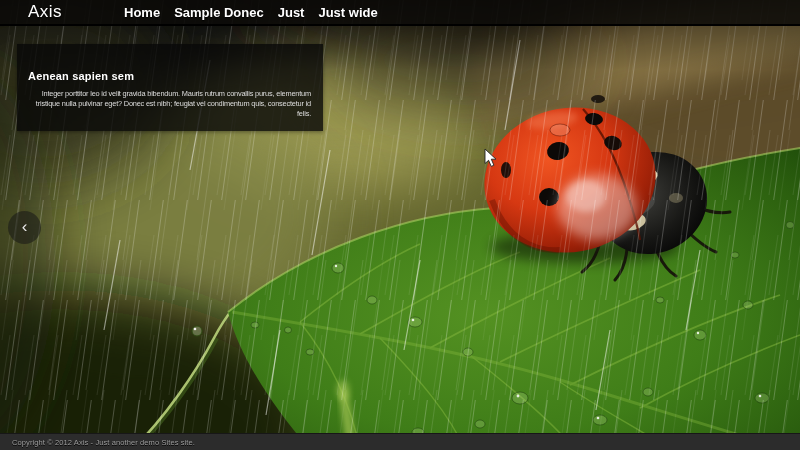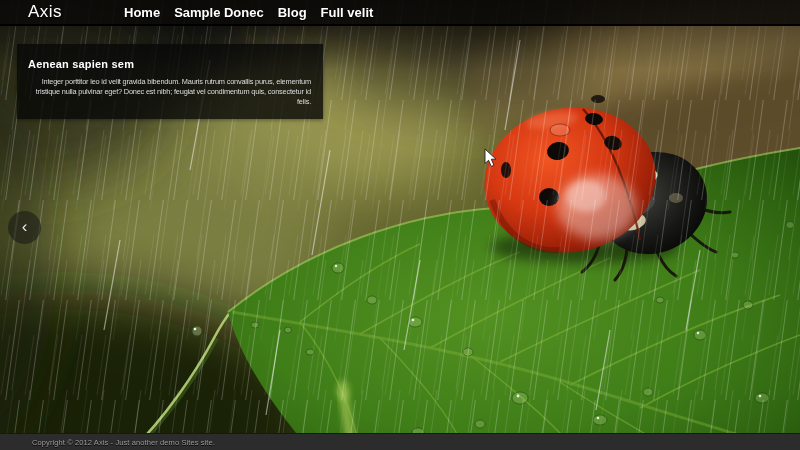--- a/index.html
+++ b/index.html
@@ -30,21 +30,21 @@
     text-shadow:0 1px 1px #000;white-space:nowrap;cursor:pointer;
   }
 
   
   .caption{
     position:absolute;left:17px;top:44px;width:306px;z-index:20;
     background:rgba(8,8,8,0.8);padding:10px 12px 11px 11px;
     box-shadow:0 1px 4px rgba(0,0,0,.4);
   }
   .caption h2{
-    margin:4px 0 7px 0;color:#fff;font-size:11px;font-weight:700;
+    margin:16px 0 7px 0;color:#fff;font-size:11px;font-weight:700;
     letter-spacing:.2px;
   }
   .caption p{
     margin:0;color:#dedede;font-size:7.4px;line-height:1.38;
     letter-spacing:-0.2px;
     text-align:right;
   }
 
   
   .prev-btn{
@@ -55,21 +55,21 @@
   }
   .prev-btn span{font-size:17px;line-height:1;margin-top:-2px;}
 
   
   .site-footer{
     position:absolute;left:0;bottom:0;width:100%;height:17px;z-index:30;
     background:#2c2c2c;border-top:1px solid #171717;
     display:flex;align-items:center;
   }
   .site-footer span{
-    margin-left:32px;color:#9c9c9c;font-size:7.5px;letter-spacing:.1px;
+    margin-left:12px;color:#9c9c9c;font-size:7.5px;letter-spacing:.1px;
     text-shadow:0 1px 0 #000;
   }
 
   
   .cursor{position:absolute;left:484px;top:148px;z-index:50;pointer-events:none;}
 </style>
 </head>
 <body>
 
 <div class="stage">
@@ -242,22 +242,22 @@
     </g>
 
     <rect width="800" height="70" fill="url(#topfade)"></rect>
   </svg>
 
   <header class="site-header">
     <div class="logo">Axis</div>
     <nav class="main-nav">
       <a href="#">Home</a>
       <a href="#">Sample Donec</a>
-      <a href="#">Blog</a>
-      <a href="#">Full velit</a>
+      <a href="#">Just</a>
+      <a href="#">Just wide</a>
     </nav>
   </header>
 
   <div class="caption">
     <h2>Aenean sapien sem</h2>
     <p>Integer porttitor leo id velit gravida bibendum. Mauris rutrum convallis purus, elementum tristique nulla pulvinar eget? Donec est nibh; feugiat vel condimentum quis, consectetur id felis.</p>
   </div>
 
   <button class="prev-btn">
     <span>‹</span>

